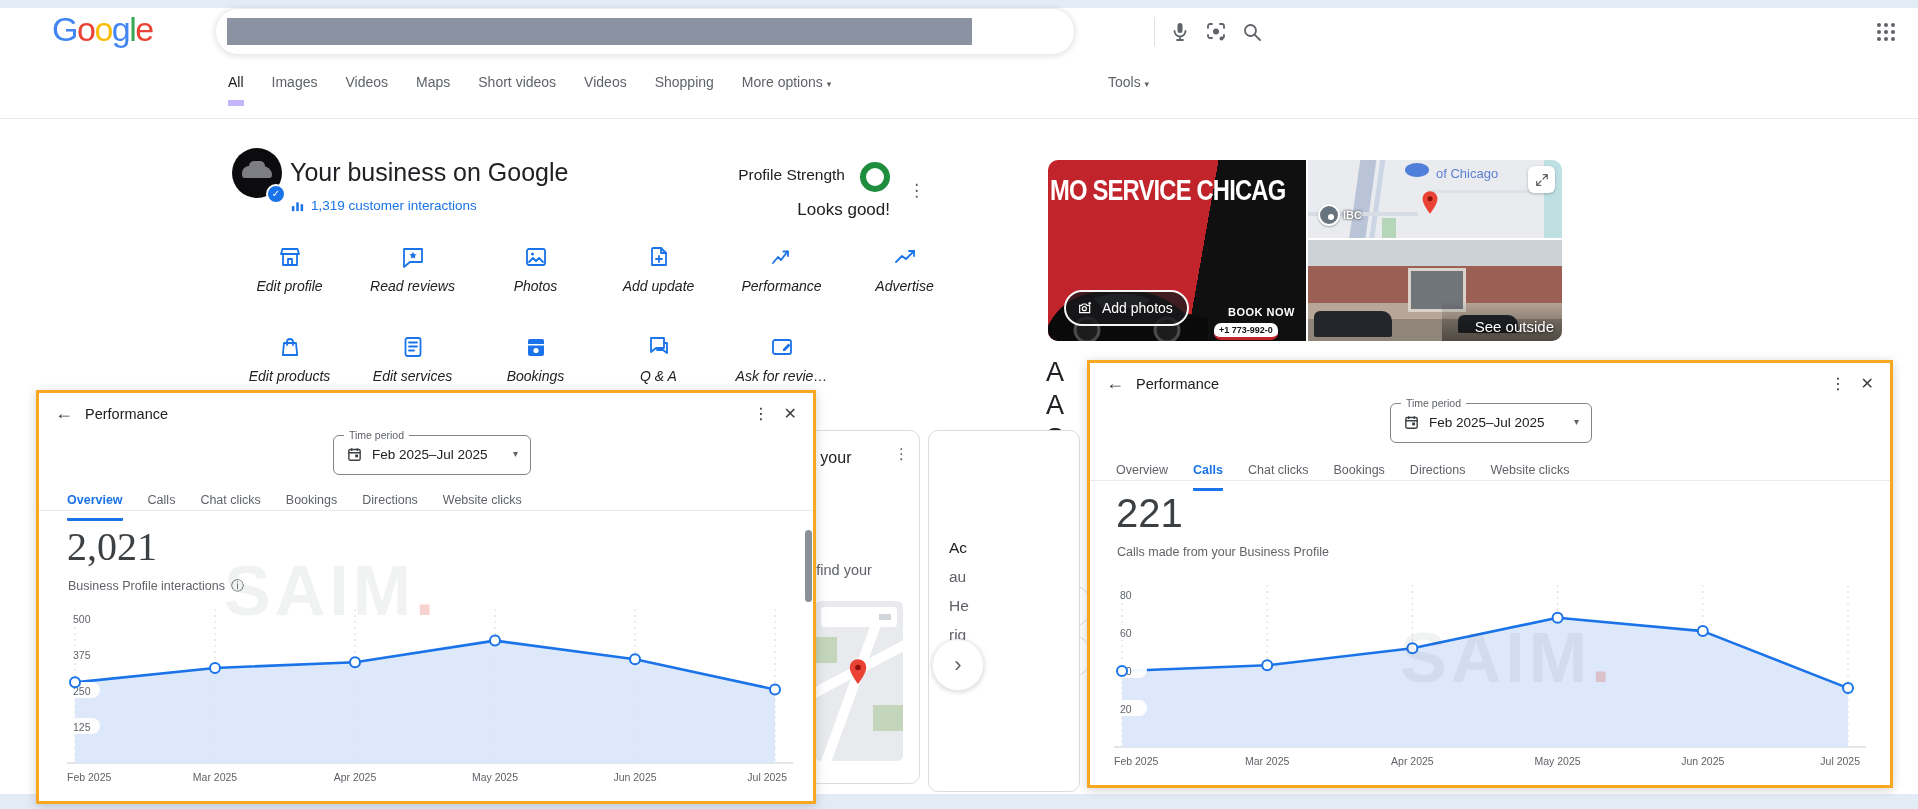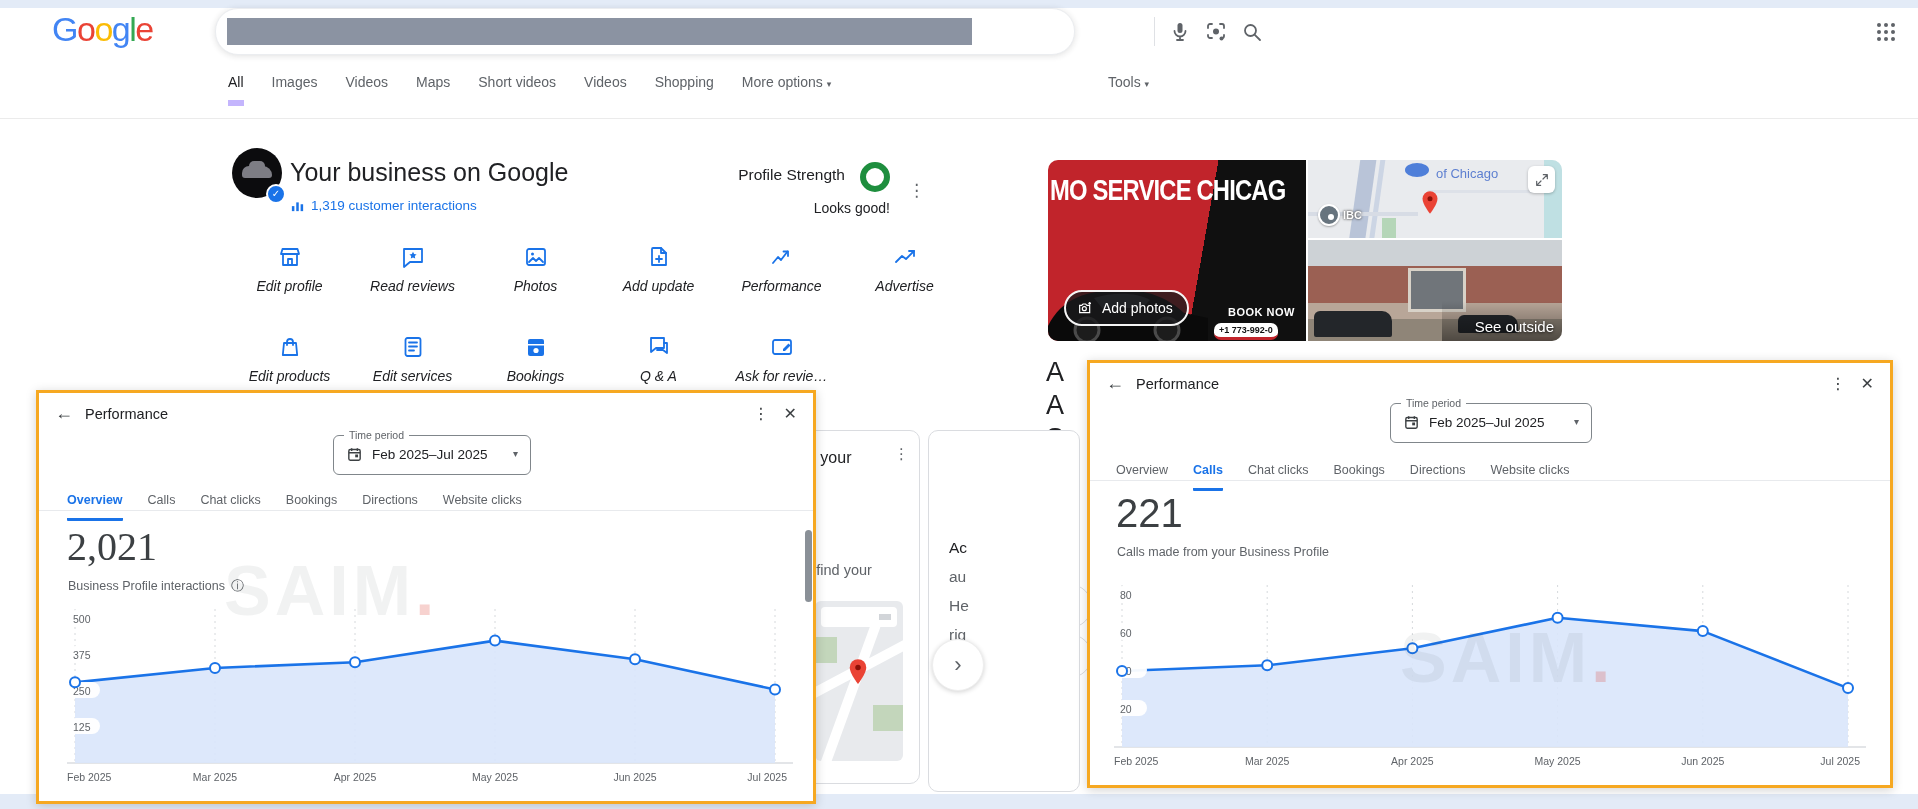--- a/index.html
+++ b/index.html
@@ -25,21 +25,21 @@
   .avatar{position:absolute;left:232px;top:148px;width:50px;height:50px;border-radius:50%;background:#0c0c0e;z-index:2;}
   .avatar .car{position:absolute;left:10px;top:18px;width:30px;height:12px;background:#7d7d84;border-radius:7px 9px 3px 3px;}
   .avatar .car:before{content:"";position:absolute;left:7px;top:-5px;width:16px;height:7px;background:#7d7d84;border-radius:5px 5px 0 0;}
   .vbadge{position:absolute;left:34px;top:36px;width:16px;height:16px;border-radius:50%;background:#1a73e8;color:#fff;
     font-size:10px;line-height:16px;text-align:center;border:2px solid #fff;}
   .biz-title{position:absolute;left:290px;top:158px;font-size:25px;color:#202124;z-index:2;}
   .inter-row{position:absolute;left:290px;top:198px;display:flex;align-items:center;gap:6px;z-index:2;cursor:pointer;}
   .inter-link{font-size:13.5px;color:#1a73e8;}
   .ps-label{position:absolute;left:690px;top:166px;width:155px;text-align:right;font-size:15.5px;color:#202124;z-index:2;}
   .ps-ring{position:absolute;left:860px;top:162px;width:18px;height:18px;border:6px solid #1e8e3e;border-radius:50%;z-index:2;}
-  .ps-status{position:absolute;left:756px;top:200px;width:134px;text-align:right;font-size:14px;color:#202124;z-index:2;}
+  .ps-status{position:absolute;left:756px;top:200px;width:134px;text-align:right;font-size:17px;color:#202124;z-index:2;}
   .biz-dots{position:absolute;left:908px;top:180px;font-size:17px;color:#5f6368;z-index:2;cursor:pointer;letter-spacing:0;}
   .actions{position:absolute;left:228px;display:flex;z-index:2;}
   .action{width:123px;display:flex;flex-direction:column;align-items:center;cursor:pointer;font-style:italic;}
   .action .aicon{width:24px;height:24px;}
   .action .albl{margin-top:9px;font-size:14px;color:#202124;white-space:nowrap;}
   
   .photos{position:absolute;left:1048px;top:160px;width:514px;height:181px;z-index:2;border-radius:10px;overflow:hidden;}
   .banner{position:absolute;left:0;top:0;width:258px;height:234px;background:linear-gradient(100deg,#c1242b 0 57%,#101010 57%);overflow:hidden;cursor:pointer;}
   .banner-title{position:absolute;left:2px;top:14px;font-size:29px;font-weight:700;color:#fff;white-space:nowrap;
     transform:scaleX(.82);transform-origin:left;letter-spacing:-1px;}

